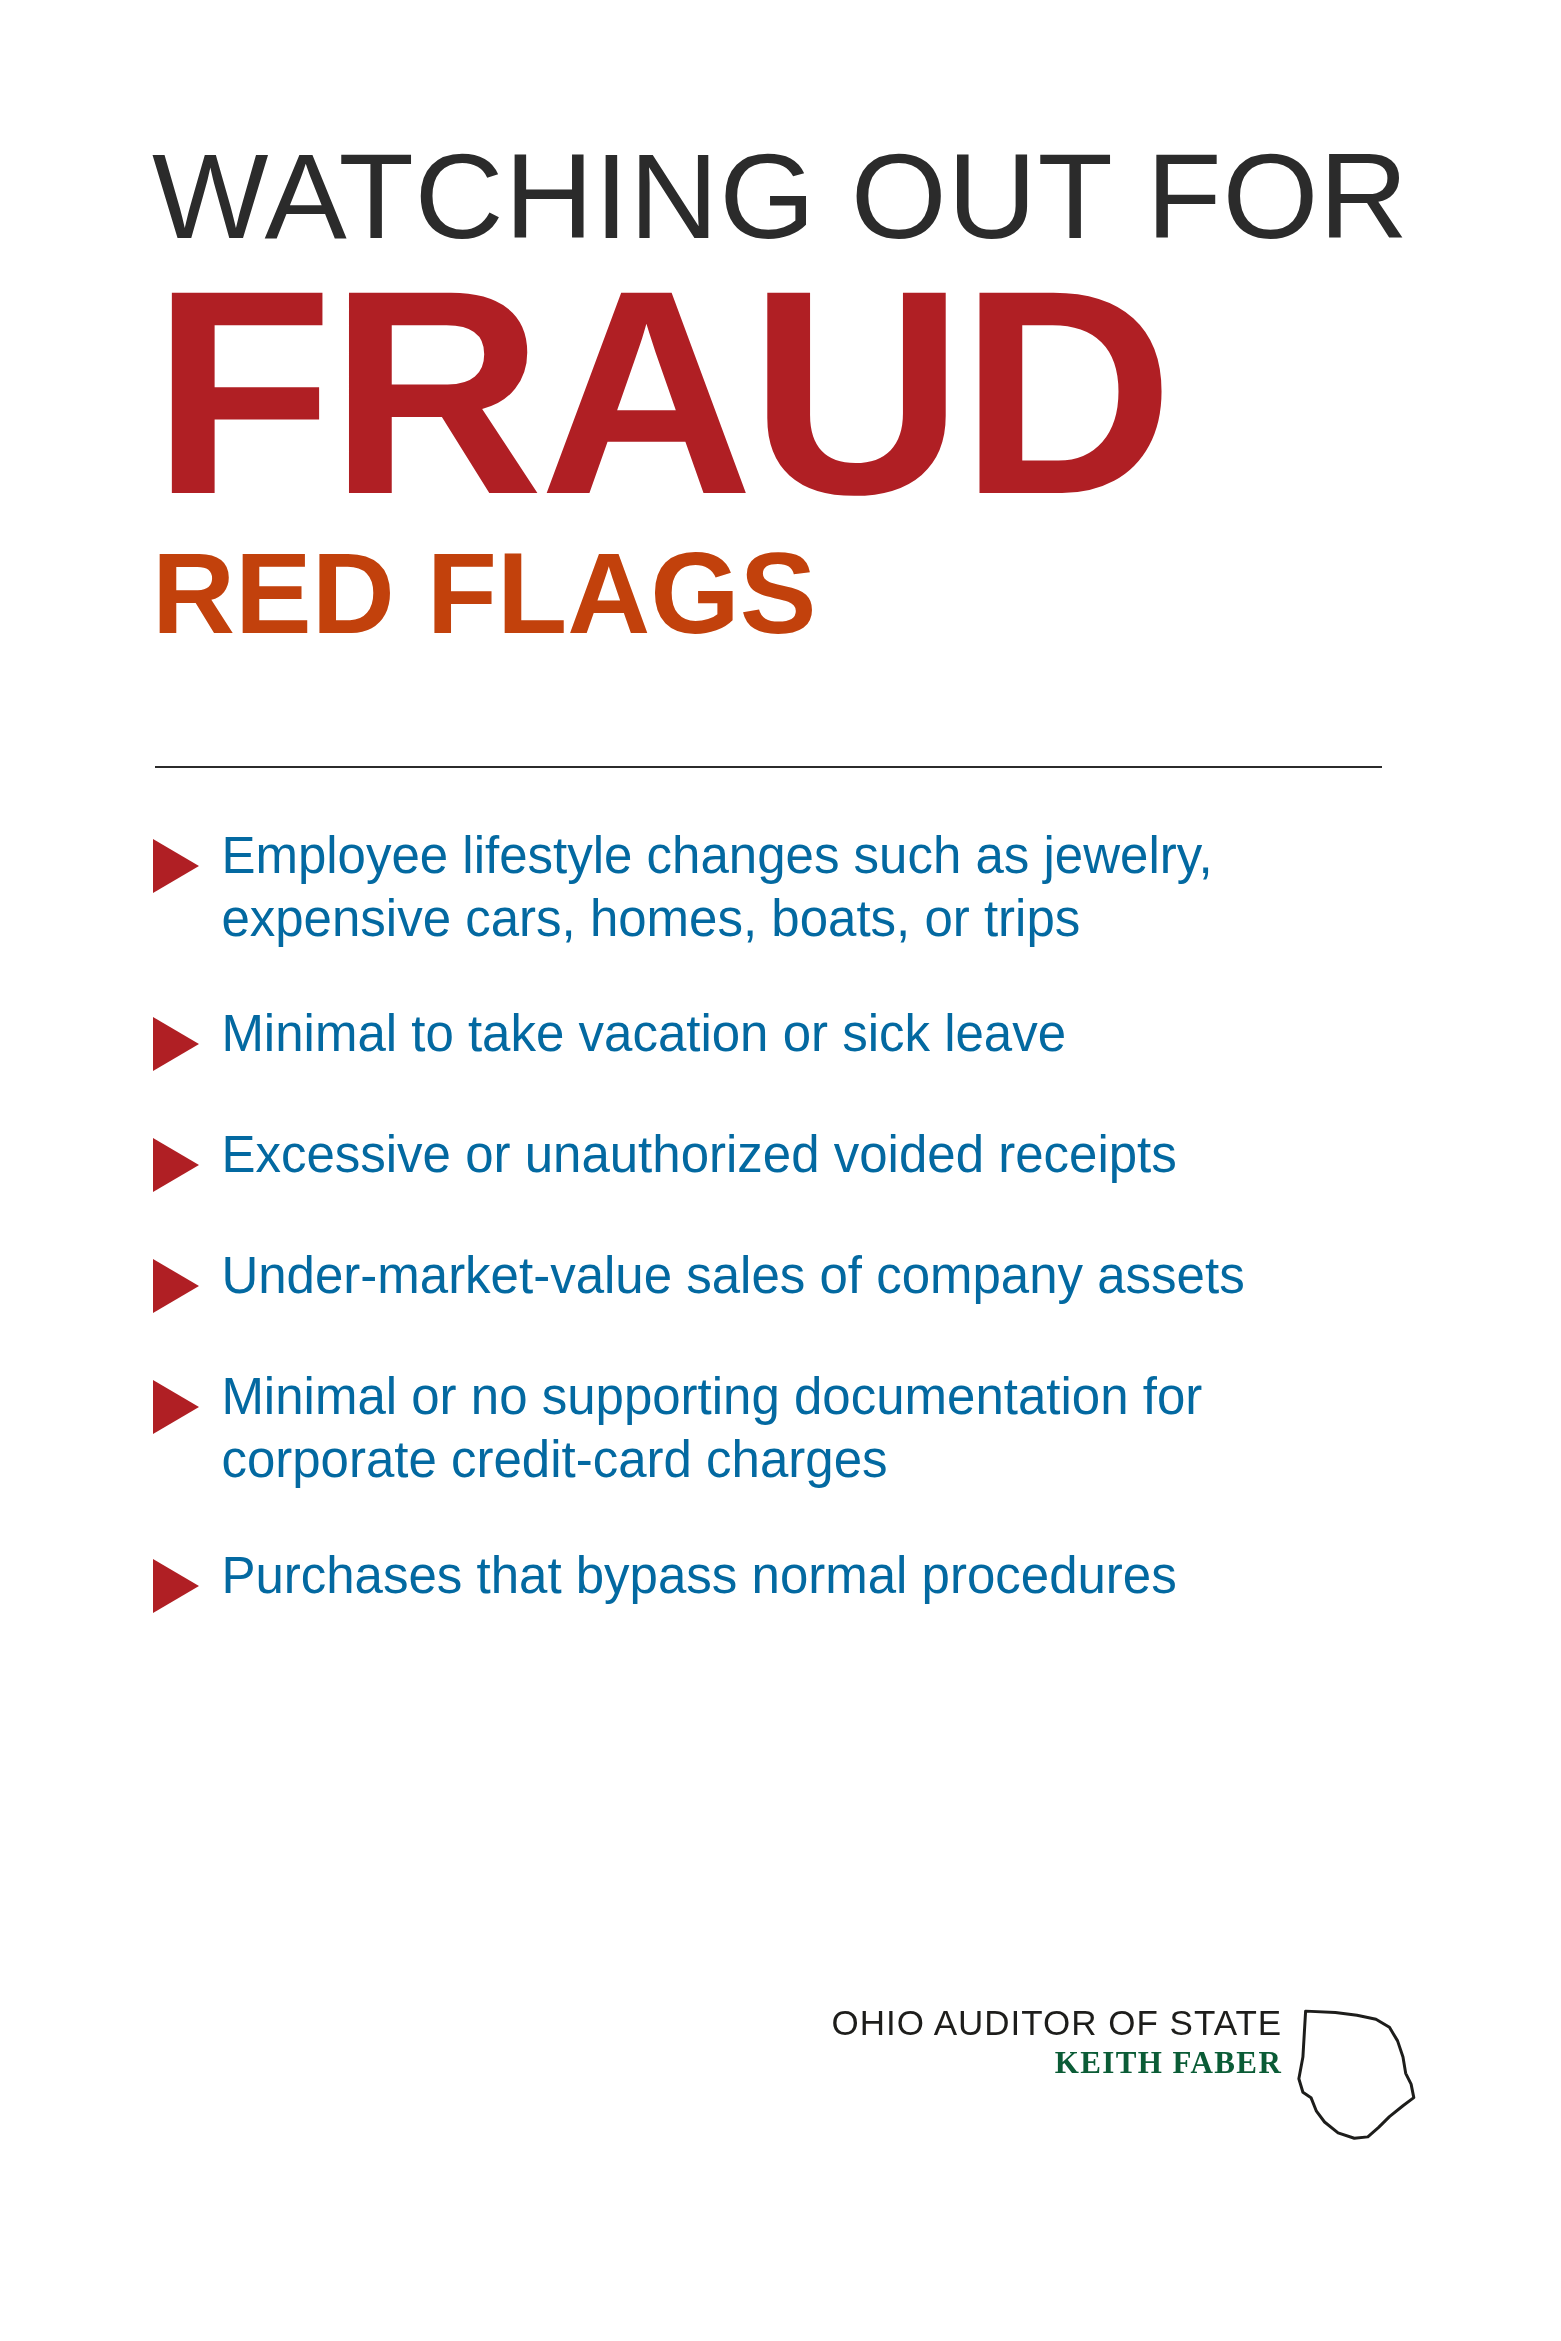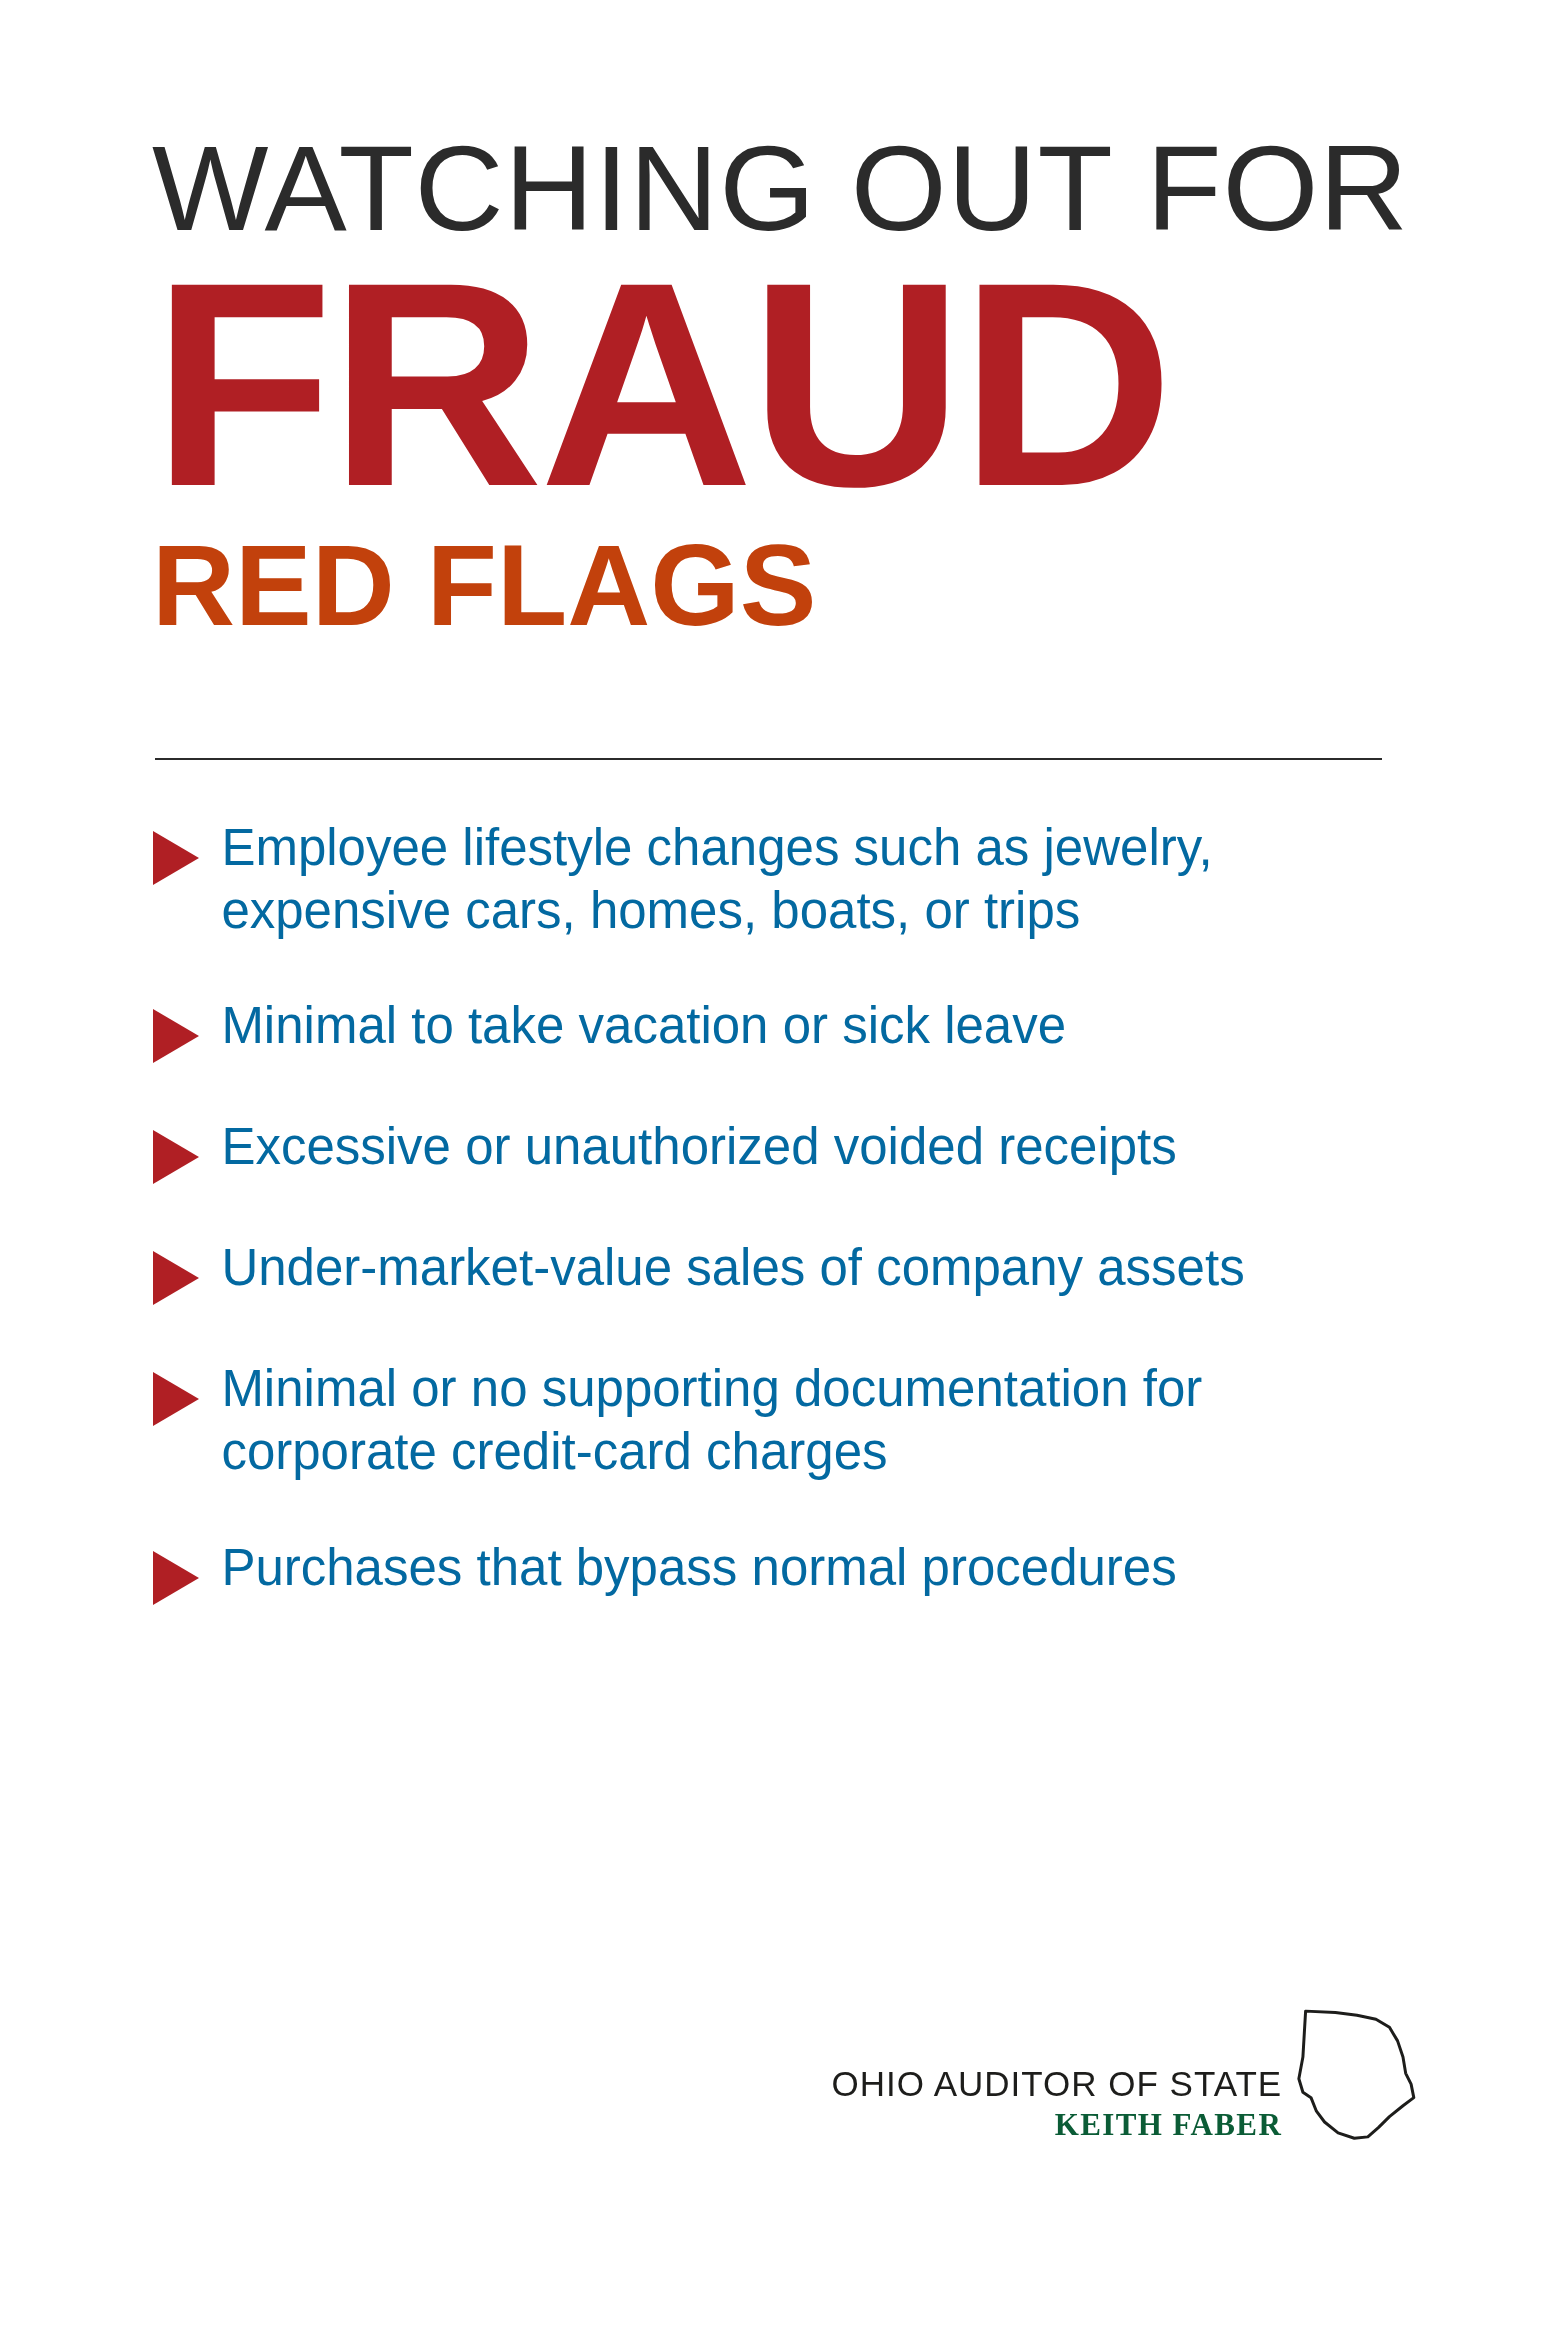--- a/index.html
+++ b/index.html
@@ -13,21 +13,21 @@
     font-family: "Liberation Sans", sans-serif;
     color: #231f20;
     overflow: hidden;
   }
   .poster {
     position: relative;
     width: 1561px;
     height: 2298px;
     background: #ffffff;
     box-sizing: border-box;
-    padding: 0 152px;
+    padding: 8px 152px;
   }
 
   
   .title-block {
     padding-top: 132px;
   }
   .headline-top {
     font-family: "Liberation Sans", sans-serif;
     font-weight: 300;
     font-size: 121px;
@@ -103,21 +103,20 @@
     color: #0369a1;
     max-width: 1193px;
   }
 
   
   .footer {
     position: absolute;
     right: 136px;
     bottom: 150px;
     display: flex;
-    align-items: flex-end;
   }
   .logo-text {
     text-align: right;
     padding-bottom: 5.4px;
   }
   .logo-line1 {
     font-family: "Liberation Sans", sans-serif;
     font-weight: 300;
     font-size: 35px;
     letter-spacing: 1px;

